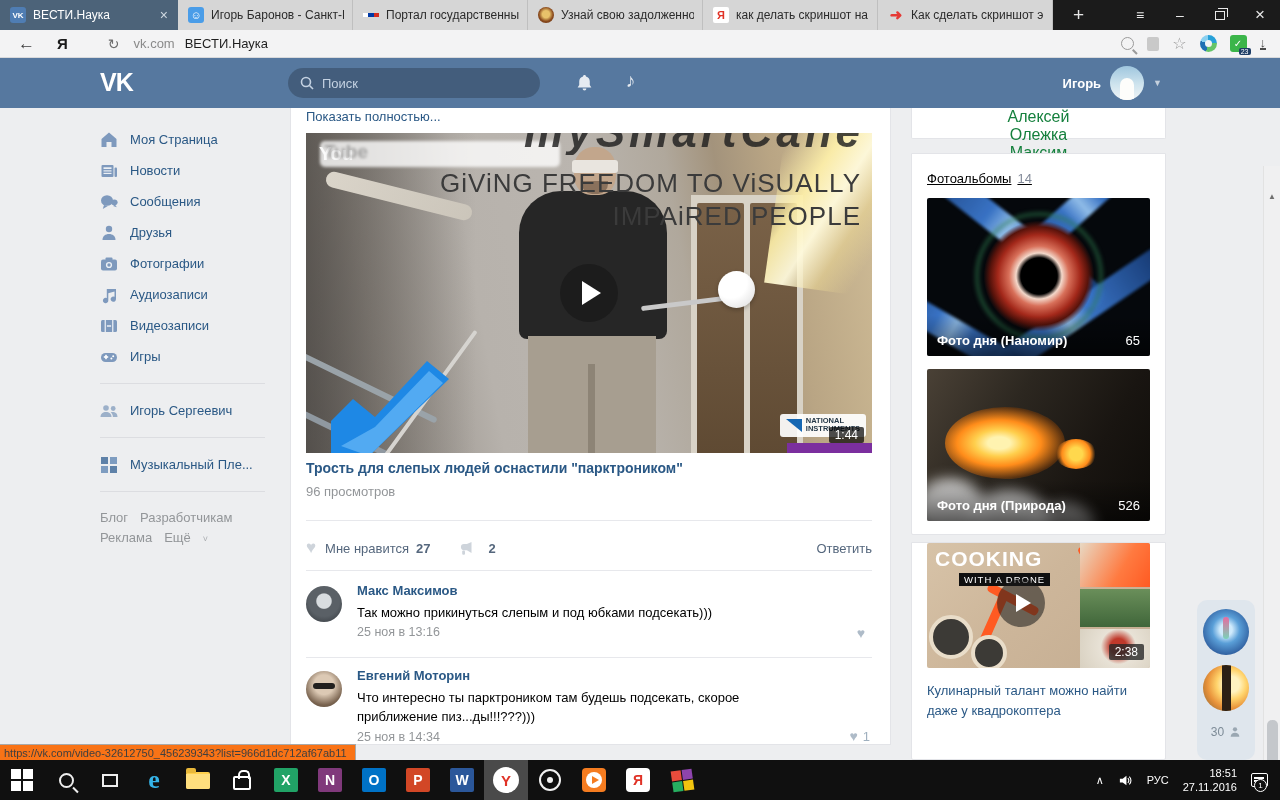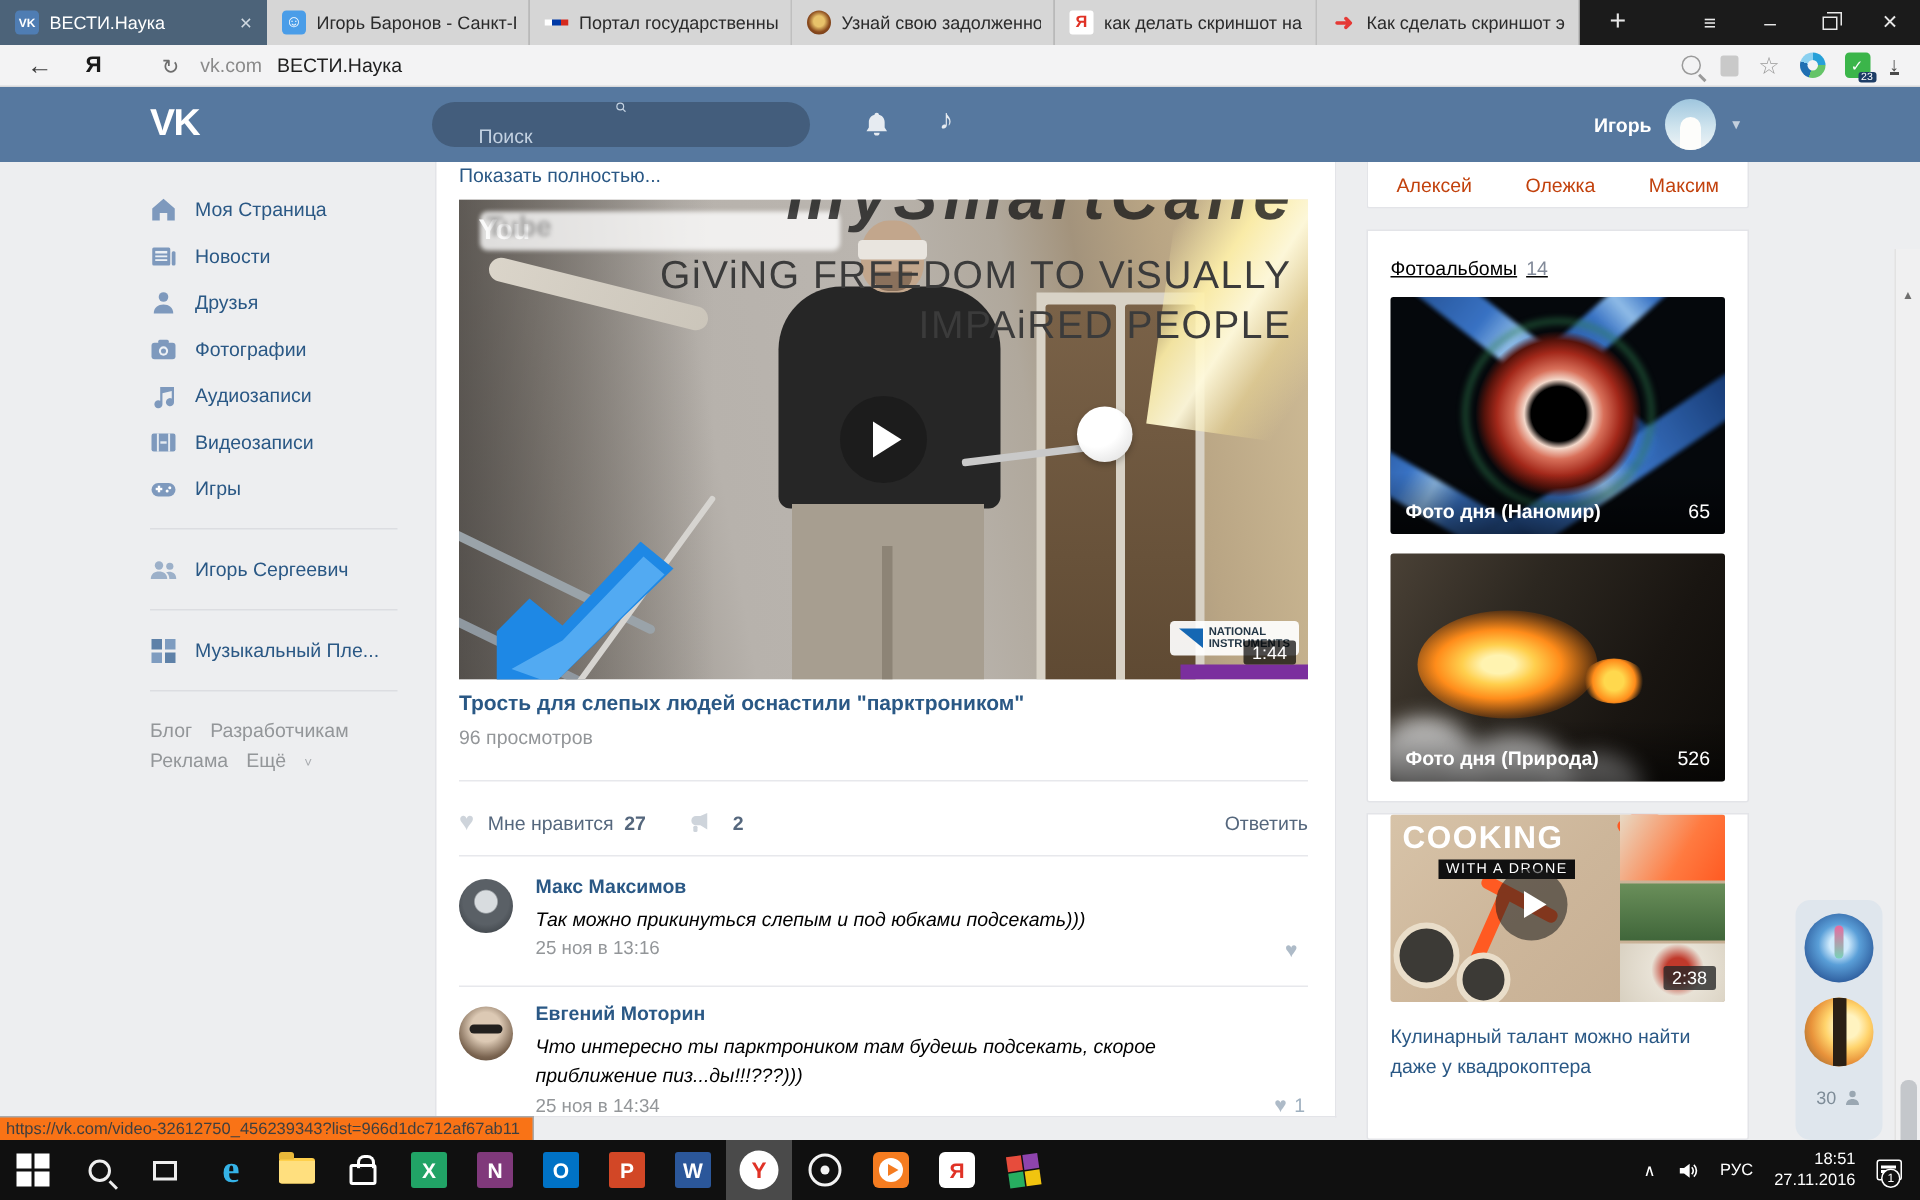--- a/index.html
+++ b/index.html
@@ -41,21 +41,21 @@
   .page-ico { width:12px; height:14px; background:#c9c9c9; border-radius:2px; }
   .ext-q { width:17px; height:17px; border-radius:50%; background:conic-gradient(#27a0d8 0 25%, #65c468 25% 55%, #1f6fb2 55% 80%, #8ad0f0 80% 100%); position:relative; }
   .ext-q:after { content:""; position:absolute; width:7px; height:7px; border-radius:50%; background:#f3f3f4; left:5px; top:5px; }
   .ext-shield { width:17px; height:17px; background:#3bb54a; border-radius:3px; color:#fff; font-size:10px; display:flex; align-items:center; justify-content:center; position:relative; }
   .ext-shield .badge { position:absolute; right:-4px; bottom:-3px; background:#1d3d66; color:#fff; font-size:7px; padding:0 2px; border-radius:2px; }
   .dl-ico { color:#4a4a4a; font-size:13px; font-weight:bold; border-bottom:2px solid #4a4a4a; line-height:11px; }
 
   
   #vk-header { position:absolute; left:0; top:58px; width:1280px; height:50px; background:#56789f; z-index:5; }
   #vk-logo { position:absolute; left:100px; top:10px; color:#fff; font-size:25px; font-weight:800; letter-spacing:-1px; }
-  #vk-search { position:absolute; left:288px; top:10px; width:252px; height:30px; background:rgba(0,0,0,0.22); border-radius:15px; display:flex; align-items:center; padding:0 12px; gap:8px;flex-direction:column; }
+  #vk-search { position:absolute; left:288px; top:10px; width:252px; height:30px; background:rgba(0,0,0,0.22); border-radius:15px; display:flex; align-items:center; padding:0 12px; gap:8px; }
   #vk-search input { background:transparent; border:none; outline:none; color:#fff; font-size:13px; width:190px; font-family:"Liberation Sans",sans-serif; }
   #vk-search input::placeholder { color:#c4d2e2; }
   .hdr-ico { position:absolute; top:15px; color:rgba(255,255,255,0.85); }
   #hdr-user { position:absolute; right:118px; top:8px; display:flex; align-items:center; gap:9px; }
   #hdr-user .uname { color:#fff; font-size:13px; font-weight:bold; }
   #hdr-user .uavatar { width:34px; height:34px; border-radius:50%; background:linear-gradient(180deg,#9fc6de 0%, #cfe4ee 55%, #f0f4f6 100%); position:relative; overflow:hidden; }
   #hdr-user .uavatar:after { content:""; position:absolute; left:10px; top:12px; width:14px; height:22px; border-radius:7px 7px 0 0; background:#fdfdfb; }
   #hdr-user .chev { color:rgba(255,255,255,0.65); font-size:9px; }
 
   
@@ -111,28 +111,28 @@
   .likerow b { margin-left:7px; }
   .likerow .share { margin-left:28px; display:flex; align-items:center; gap:7px; }
   .reply { margin-left:auto; color:#55677d; }
 
   .comment { position:absolute; left:15px; width:566px; }
   .c-av { position:absolute; left:0; top:3px; width:36px; height:36px; border-radius:50%; }
   .c-av1 { background:radial-gradient(circle at 50% 42%, #d8dcdf 0 26%, #5a6066 30% 55%, #2e3338 100%); }
   .c-av2 { background:radial-gradient(circle at 50% 38%, #dcc9b4 0 34%, #7a6450 70%, #4e3f31 100%); }
   .c-av2:after { content:""; position:absolute; left:7px; top:12px; width:22px; height:6px; background:#22201e; border-radius:3px; }
   .c-name { position:absolute; left:51px; top:0; font-size:13px; font-weight:bold; color:#2a5885; }
-  .c-text { position:absolute; left:51px; top:20px; width:460px; font-size:13px; color:#000; line-height:19px;font-style:italic; }
+  .c-text { position:absolute; left:51px; top:20px; width:460px; font-size:13px; color:#000; line-height:19px; }
   .c-time { position:absolute; left:51px; font-size:12.5px; color:#939699; }
   .c-like { position:absolute; right:2px; font-size:13px; color:#9fb0bf; display:flex; gap:5px; align-items:center; }
   .c-like .h { font-size:14px; color:#aebbc8; }
 
   
   .rcard { position:absolute; left:911px; width:255px; background:#fff; border:1px solid #e3e4e8; border-radius:0 0 2px 2px; }
-  #friendsrow { top:0; height:31px; display:flex; align-items:center; justify-content:space-between; padding:0 19px; font-size:13px; color:#c2410c; border-top:none; }
+  #friendsrow { top:0; height:31px; display:flex; align-items:center; justify-content:space-between; padding:0 19px; font-size:16px; color:#15803d; border-top:none;flex-direction:column; }
   .rhead { padding:17px 15px 12px 15px; font-size:13px; color:#000; }
   .rhead .cnt { color:#828a99; margin-left:6px; }
   .thumbwrap { margin:0 15px 13px 15px; width:223px; position:relative; overflow:hidden; border-radius:2px; }
   .th-label { position:absolute; left:0; right:0; bottom:0; display:flex; justify-content:space-between; align-items:center; padding:18px 10px 8px 10px; background:linear-gradient(180deg, rgba(0,0,0,0) 0%, rgba(0,0,0,0.55) 100%); color:#fff; font-size:13px; }
   .th-label .t { font-weight:bold; }
   .alb1 { height:158px; background:#05080c; }
   .tube { position:absolute; width:240px; height:26px; border-radius:13px; background:linear-gradient(90deg,#153a75,#3f7fd8 40%,#9fd0ff 50%,#3f7fd8 60%,#153a75); filter:blur(1.5px); opacity:.9; }
   .redring { position:absolute; left:56px; top:22px; width:112px; height:112px; border-radius:50%; background:radial-gradient(circle, #000 0 23%, #f3d7c9 29%, #d8705a 38%, #a3281a 52%, #57130b 62%, rgba(0,0,0,0) 70%); }
   .greenedge { position:absolute; left:48px; top:14px; width:128px; height:128px; border-radius:50%; border:4px solid rgba(46,125,78,0.55); filter:blur(2px); }
   .alb2 { height:152px; background:linear-gradient(120deg,#4a4136 0%,#2c2720 35%,#191511 70%,#0e0c09 100%); }
@@ -299,20 +299,29 @@
           <rect x="1.5" y="3" width="12" height="12" rx="1" fill="#7e99bd"></rect>
           <rect x="14.5" y="5.5" width="2.5" height="9.5" rx="1" fill="#7e99bd"></rect>
           <rect x="3.5" y="5.3" width="8" height="1.7" fill="#fff" opacity=".85"></rect>
           <rect x="3.5" y="8.3" width="8" height="1.2" fill="#fff" opacity=".85"></rect>
           <rect x="3.5" y="10.8" width="8" height="1.2" fill="#fff" opacity=".85"></rect>
         </svg>
       <span>Новости</span>
     </div>
     <div class="mi">
       <svg width="18" height="18" viewBox="0 0 18 18">
+          <ellipse cx="7" cy="7.5" rx="6" ry="5.3" fill="#7e99bd"></ellipse>
+          <path fill="#7e99bd" d="M4 12l-1.2 4 5-3z"></path>
+          <ellipse cx="14.3" cy="9.3" rx="3.3" ry="2.9" fill="#7e99bd"></ellipse>
+          <path fill="#7e99bd" d="M15 11.5l1.8 2.8-3.8-1.4z"></path>
+        </svg>
+      <span>Сообщения</span>
+    </div>
+    <div class="mi">
+      <svg width="18" height="18" viewBox="0 0 18 18">
           <circle cx="9" cy="5" r="3.2" fill="#7e99bd"></circle>
           <path fill="#7e99bd" d="M2.5 16c0-4 3-6 6.5-6s6.5 2 6.5 6z"></path>
         </svg>
       <span>Друзья</span>
     </div>
     <div class="mi">
       <svg width="18" height="18" viewBox="0 0 18 18">
           <rect x="1" y="4.5" width="16" height="11" rx="2" fill="#7e99bd"></rect>
           <rect x="5.5" y="2.5" width="7" height="3" rx="1" fill="#7e99bd"></rect>
           <circle cx="9" cy="10" r="3.1" fill="#fff" opacity=".85"></circle>

